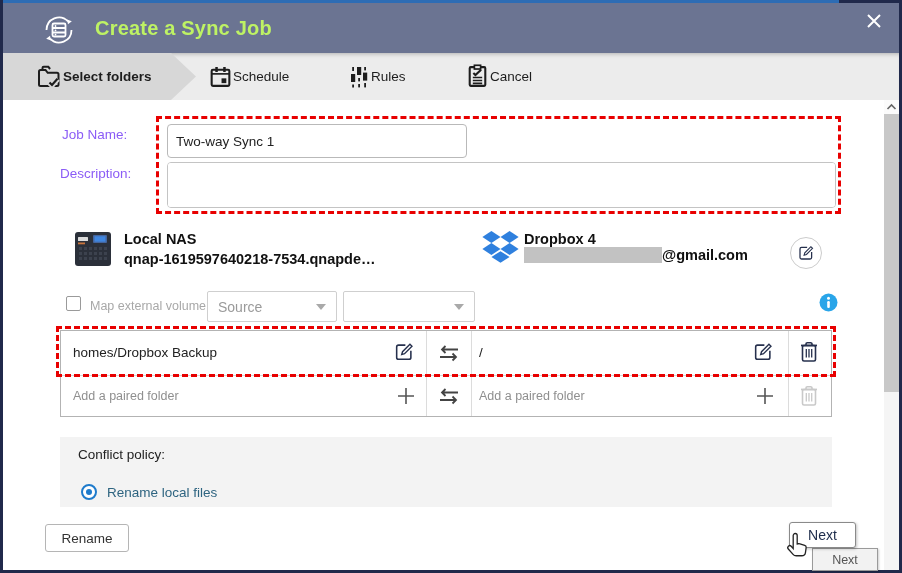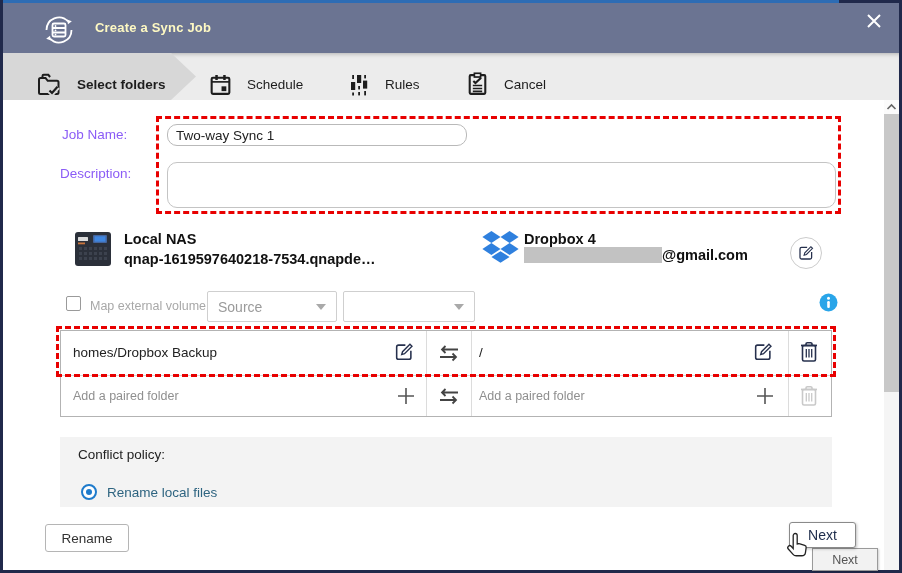--- a/index.html
+++ b/index.html
@@ -1,29 +1,29 @@
 <!DOCTYPE html>
 <html><head>
 <meta charset="utf-8">
 <style>
   html,body{margin:0;padding:0;background:#fff;}
   body{font-family:"Liberation Sans","DejaVu Sans",sans-serif;}
   .dlg{position:relative;width:902px;height:573px;background:#fff;overflow:hidden;}
   .abs{position:absolute;}
   .strip{background:#20294b;}
   .header{left:3px;top:3px;width:896px;height:50px;background:#6b7492;}
-  .hdr-title{position:absolute;left:92px;top:0;height:50px;line-height:50px;color:#fef9c3;font-size:13px;font-weight:bold;letter-spacing:.2px;}
+  .hdr-title{position:absolute;left:92px;top:0;height:50px;line-height:50px;color:#bef264;font-size:20px;font-weight:bold;letter-spacing:.2px;}
   .close-btn{position:absolute;right:14px;top:7px;width:22px;height:22px;cursor:pointer;color:#fff;}
   .tabbar{left:3px;top:53px;width:896px;height:47px;background:#ececec;box-shadow:inset 0 4px 4px -3px rgba(0,0,0,.25);}
   .tab-active-bg{position:absolute;left:0;top:0;width:196px;height:47px;background:#d7d7d7;
     clip-path:polygon(0 0,168px 0,193px 50%,168px 100%,0 100%);}
-  .tab{position:absolute;top:8px;height:47px;display:flex;align-items:center;gap:14px;color:#1d1d1d;font-size:13.5px;cursor:pointer;}
+  .tab{position:absolute;top:0;height:47px;display:flex;align-items:center;color:#1d1d1d;font-size:13.5px;cursor:pointer;}
   .tab svg{flex:0 0 auto;}
   .lbl{font-size:13.5px;color:#8b5cf6;}
-  .inp{box-sizing:border-box;border:1px solid #b9b9b9;border-radius:10px;font-family:inherit;font-size:13.5px;color:#222;padding:4px 8px;background:#fff;}
+  .inp{box-sizing:border-box;border:1px solid #b9b9b9;border-radius:4px;font-family:inherit;font-size:13.5px;color:#222;padding:16px 8px;background:#fff;}
   .dashed{border:3px dashed #e80000;box-sizing:border-box;pointer-events:none;z-index:30;}
   .ep-title{font-size:14.5px;font-weight:bold;color:#111;line-height:19px;}
   .redact{display:inline-block;width:138px;height:16px;background:#c2c2c2;vertical-align:-3px;}
   .circle-btn{box-sizing:border-box;border:1px solid #ccc;border-radius:50%;background:#fff;display:flex;align-items:center;justify-content:center;cursor:pointer;color:#26304d;}
   .chk{box-sizing:border-box;width:15px;height:15px;border:1px solid #9a9a9a;border-radius:2px;background:#fff;cursor:pointer;}
   .sel{box-sizing:border-box;border:1px solid #cfcfcf;border-radius:2px;background:#fff;color:#9a9a9a;font-size:14px;display:flex;align-items:center;padding:0 10px;cursor:pointer;}
   .caret{width:0;height:0;border-left:5px solid transparent;border-right:5px solid transparent;border-top:6px solid #a9a9a9;margin-left:auto;}
   .ptable{box-sizing:border-box;border:1px solid #b3b3b3;background:#fff;}
   .vsep{position:absolute;top:0;bottom:0;width:1px;background:#dcdcdc;}
   .hsep{position:absolute;left:0;right:0;height:1px;background:#d5d5d5;}

